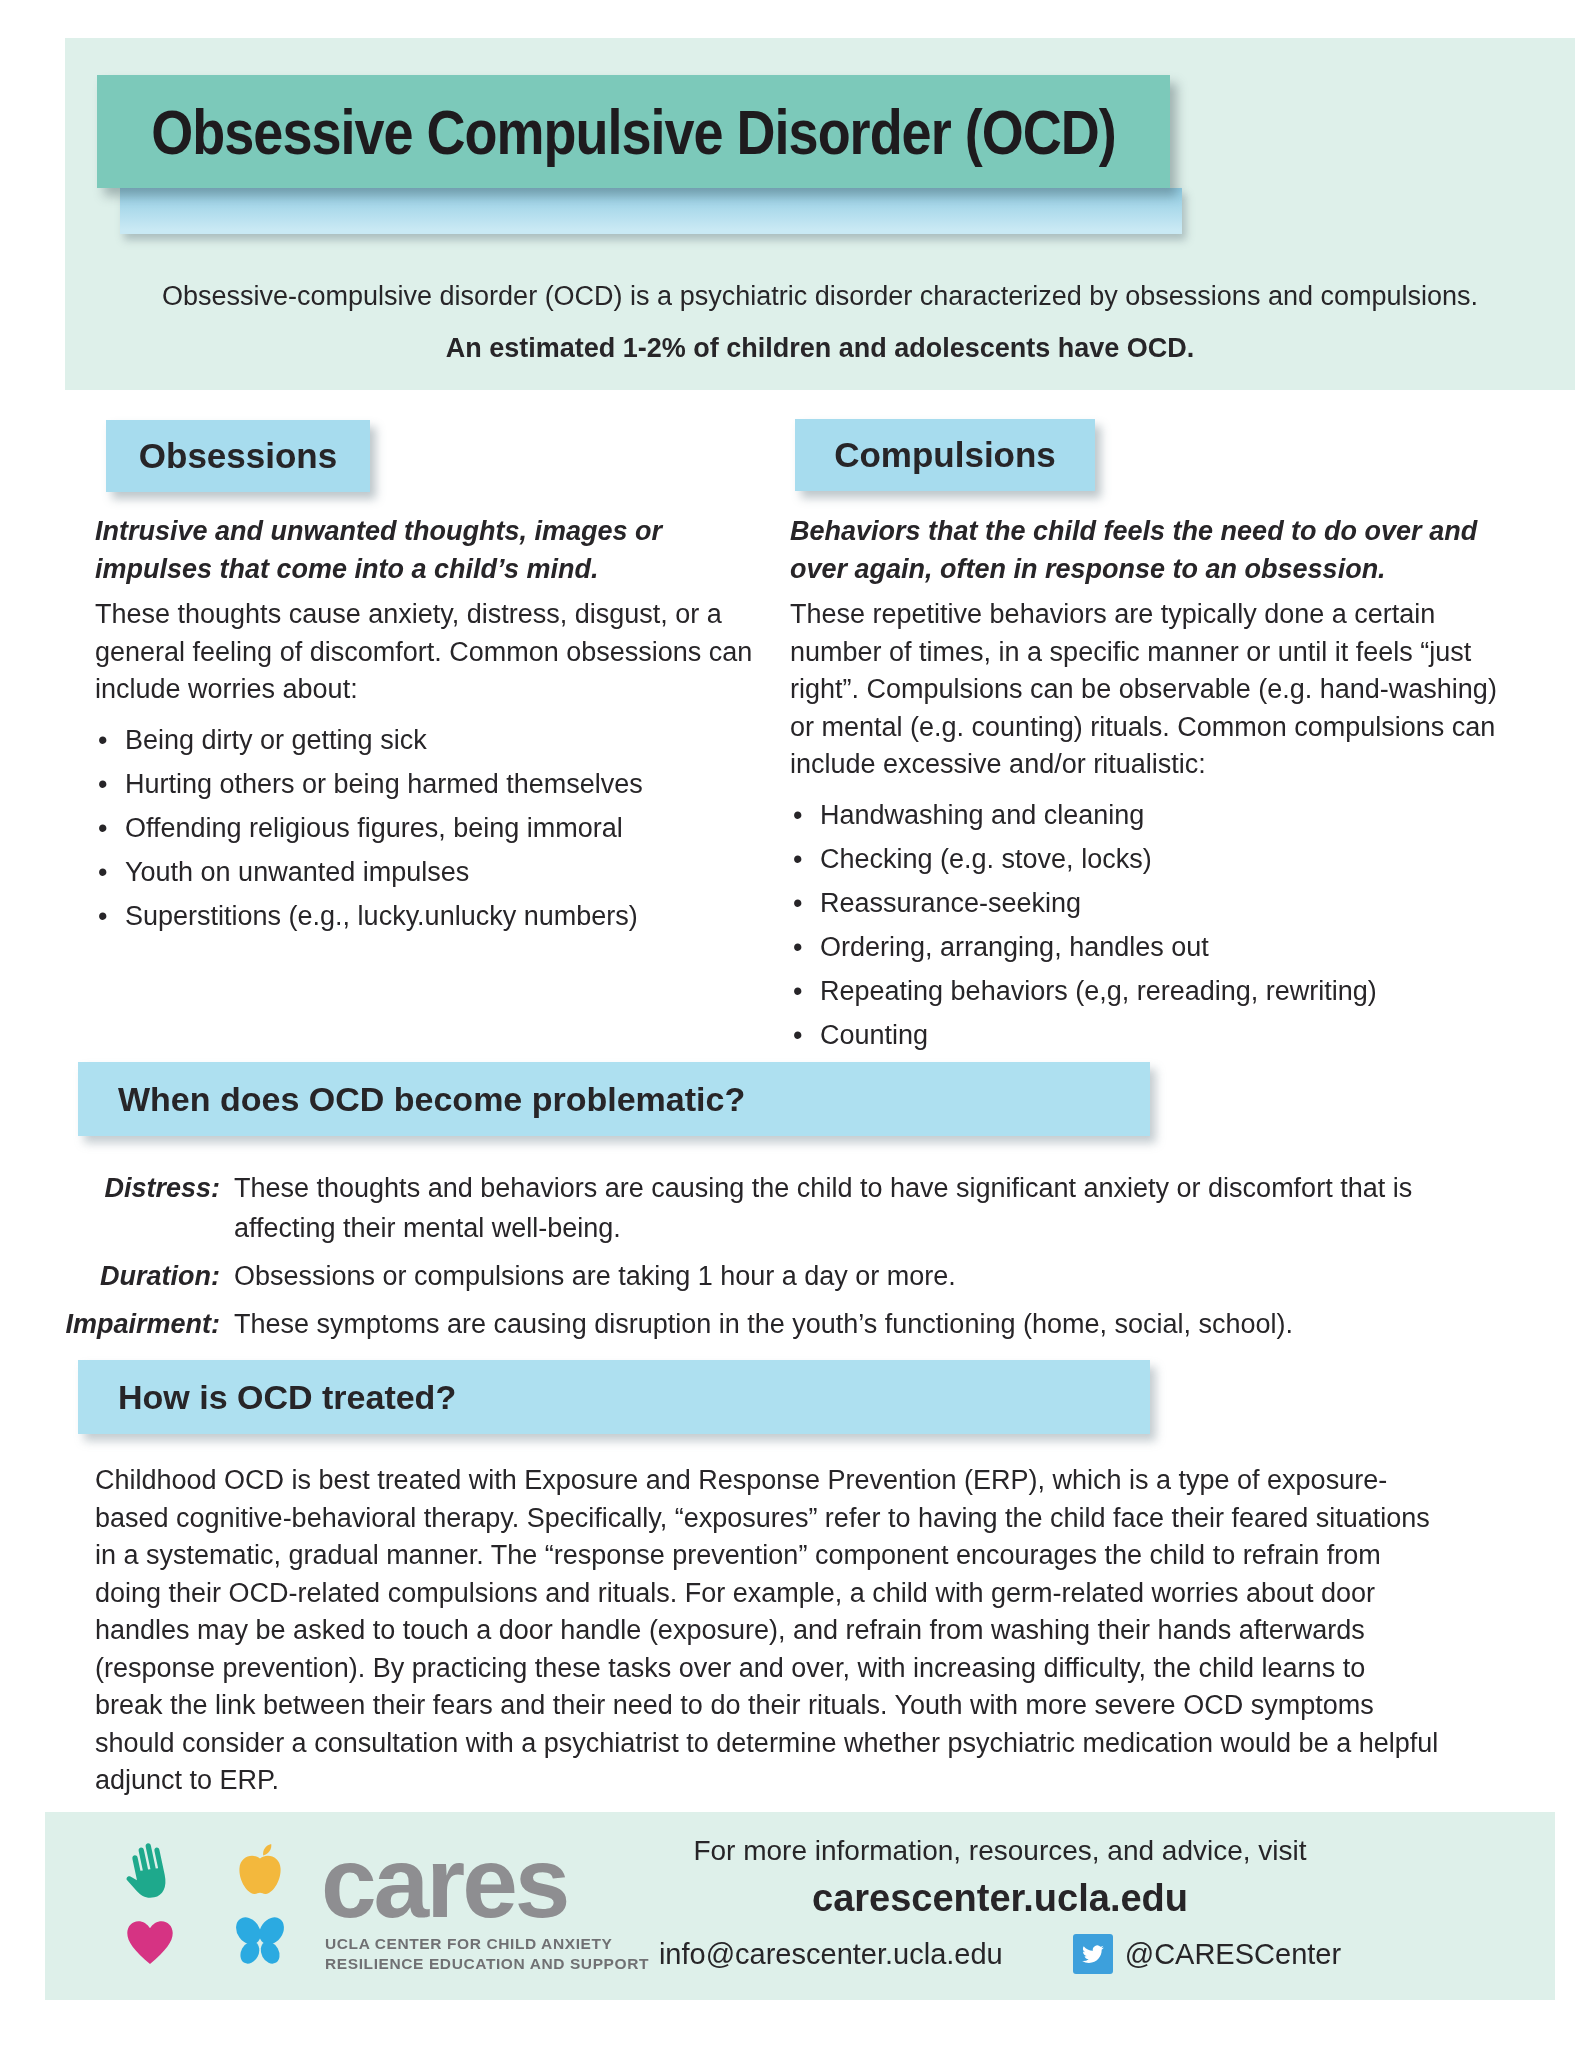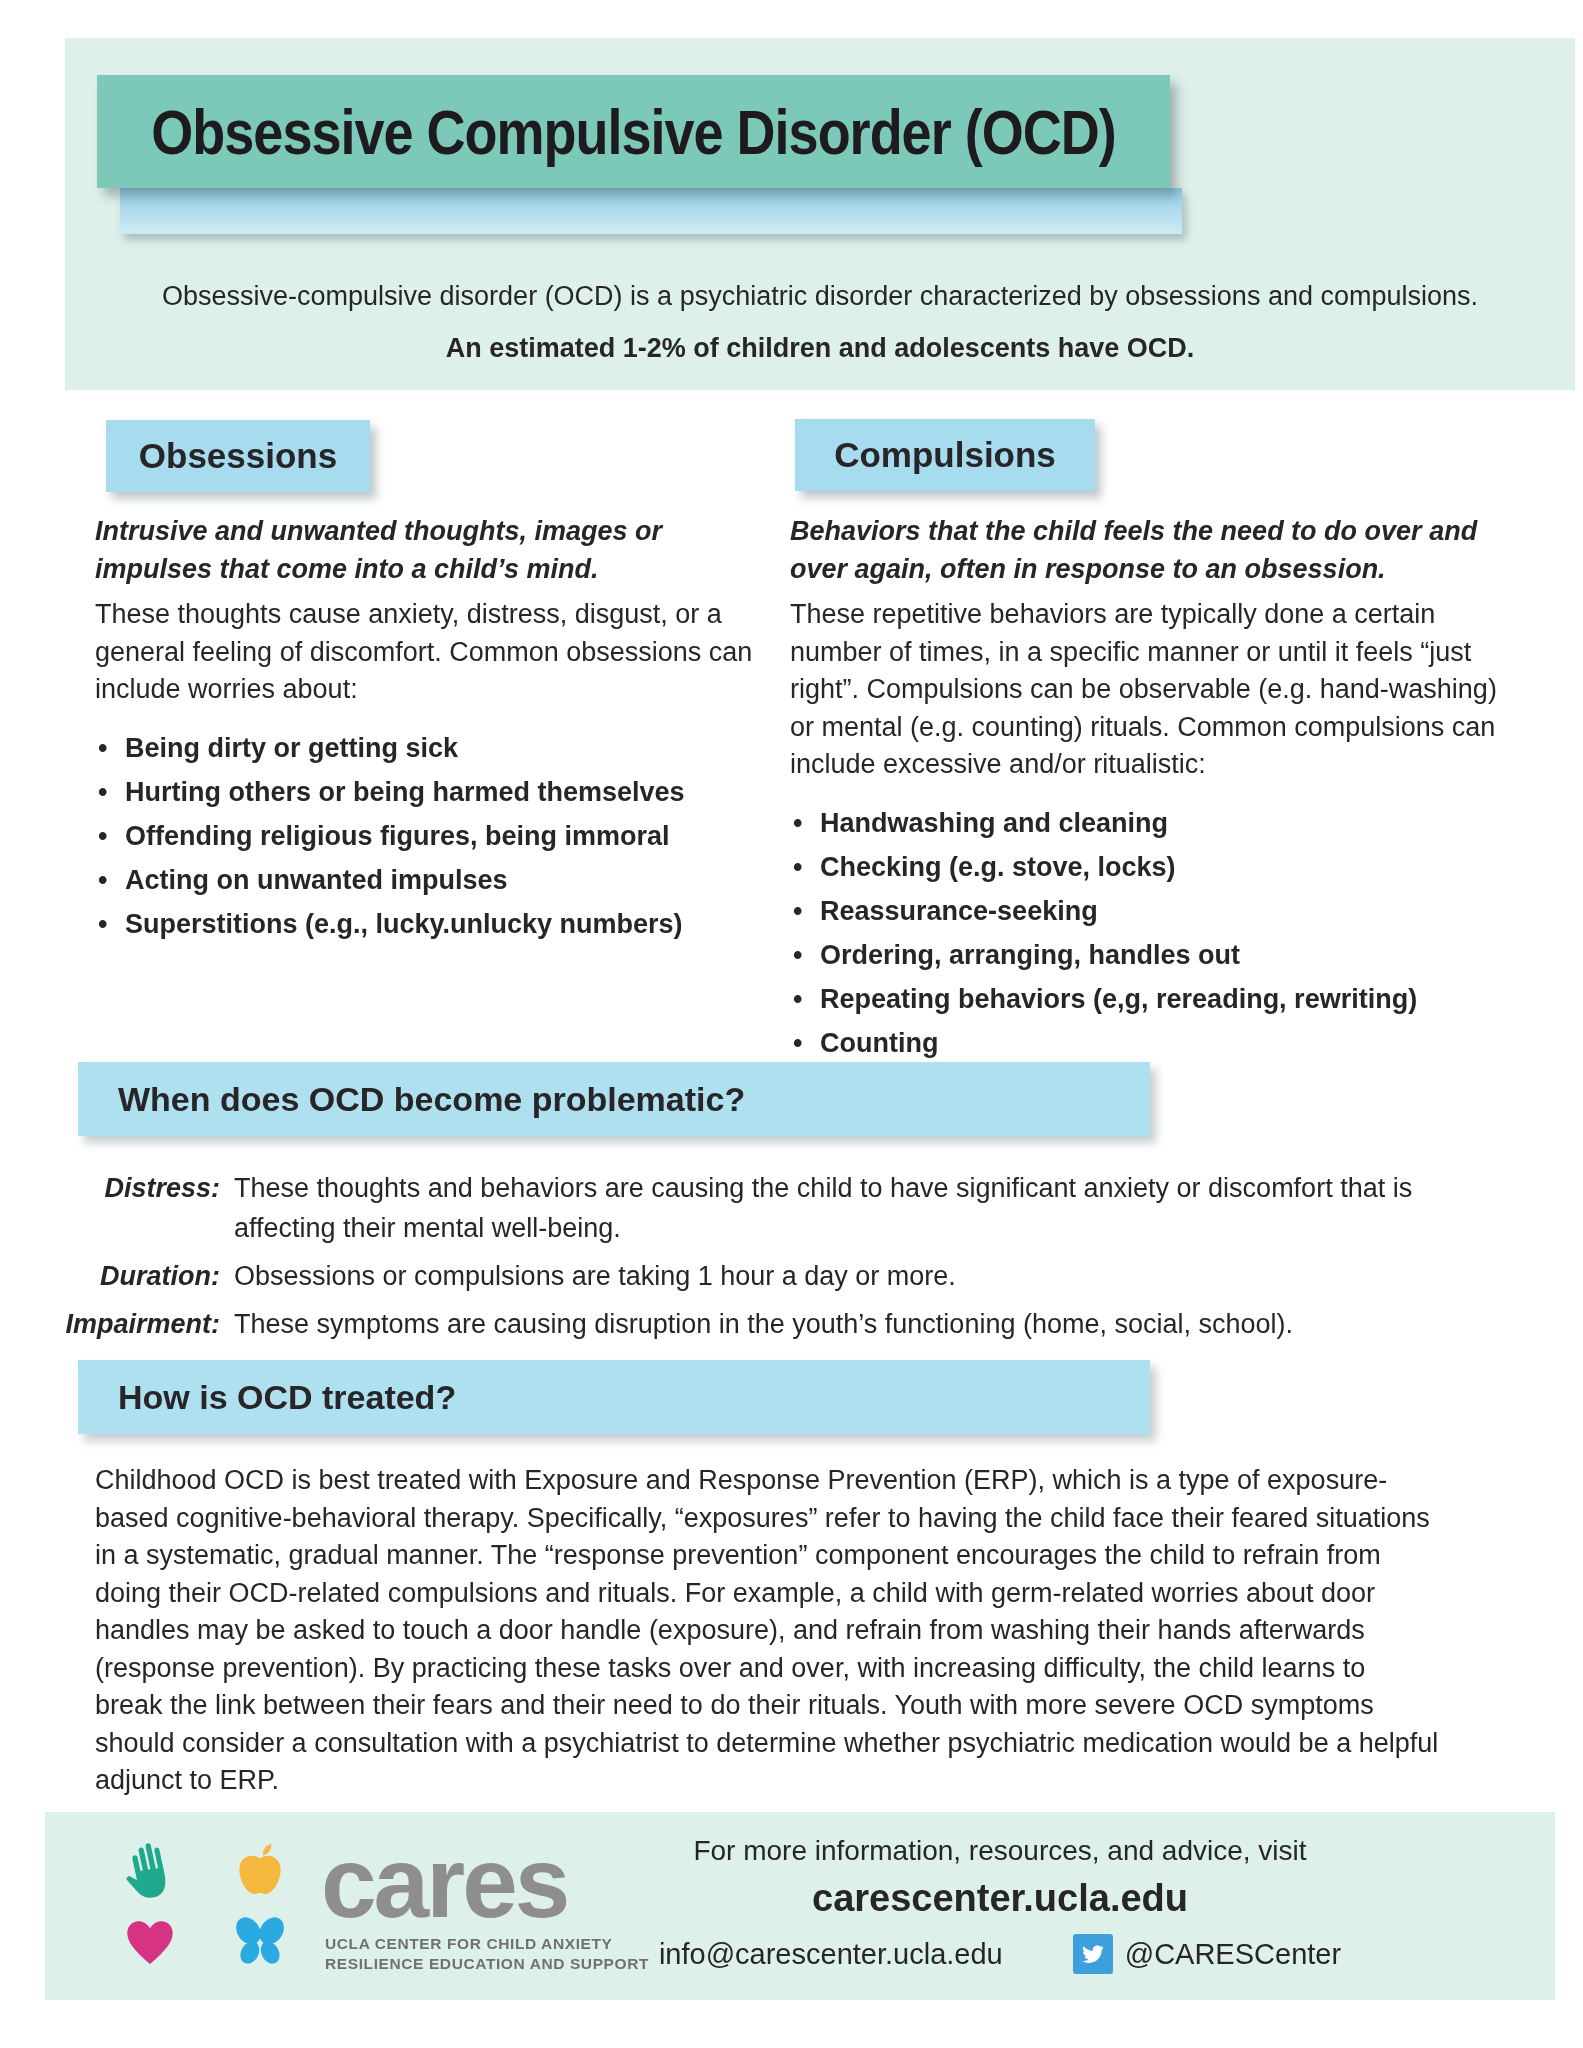--- a/index.html
+++ b/index.html
@@ -31,21 +31,21 @@
     display:flex;align-items:center;justify-content:center;font-size:35px;font-weight:700;z-index:2;
   }
   .badge-obsessions{left:92px;top:420px;width:264px;height:72px;margin-left:14px;}
   .badge-compulsions{left:795px;top:419px;width:300px;height:72px;}
   
   .col{position:absolute;top:512px;}
   .col-left{left:95px;width:672px;}
   .col-right{left:790px;width:722px;}
   .col .lead{font-style:italic;font-weight:700;font-size:27px;line-height:38px;margin:0 0 8px 0;}
   .col .body{font-size:27px;line-height:37.5px;margin:0 0 8px 0;}
-  .col ul{margin:24px 0 0 0;padding:0;list-style:none;font-weight:bold;}
+  .col ul{margin:16px 0 0 0;padding:0;list-style:none;}
   .col li{font-size:27px;line-height:30px;margin-bottom:14px;padding-left:30px;position:relative;}
   .col li::before{content:"\2022";position:absolute;left:3px;}
   
   .band{
     position:absolute;left:78px;width:1072px;height:74px;background:#aee0f0;
     box-shadow:6px 7px 9px rgba(110,130,140,.40);
     display:flex;align-items:center;padding-left:40px;box-sizing:border-box;
     font-size:34px;font-weight:700;z-index:3;
   }
   .band-problematic{top:1062px;}
@@ -90,21 +90,21 @@
   <div class="badge badge-obsessions">Obsessions</div>
   <div class="badge badge-compulsions">Compulsions</div>
 
   <div class="col col-left">
     <p class="lead">Intrusive and unwanted thoughts, images or impulses that come into a child’s mind.</p>
     <p class="body">These thoughts cause anxiety, distress, disgust, or a general feeling of discomfort. Common obsessions can include worries about:</p>
     <ul>
       <li>Being dirty or getting sick</li>
       <li>Hurting others or being harmed themselves</li>
       <li>Offending religious figures, being immoral</li>
-      <li>Acting on unwanted impulses</li>
+      <li>Youth on unwanted impulses</li>
       <li>Superstitions (e.g., lucky.unlucky numbers)</li>
     </ul>
   </div>
 
   <div class="col col-right">
     <p class="lead">Behaviors that the child feels the need to do over and over again, often in response to an obsession.</p>
     <p class="body">These repetitive behaviors are typically done a certain number of times, in a specific manner or until it feels “just right”. Compulsions can be observable (e.g. hand-washing) or mental (e.g. counting) rituals. Common compulsions can include excessive and/or ritualistic:</p>
     <ul>
       <li>Handwashing and cleaning</li>
       <li>Checking (e.g. stove, locks)</li>

